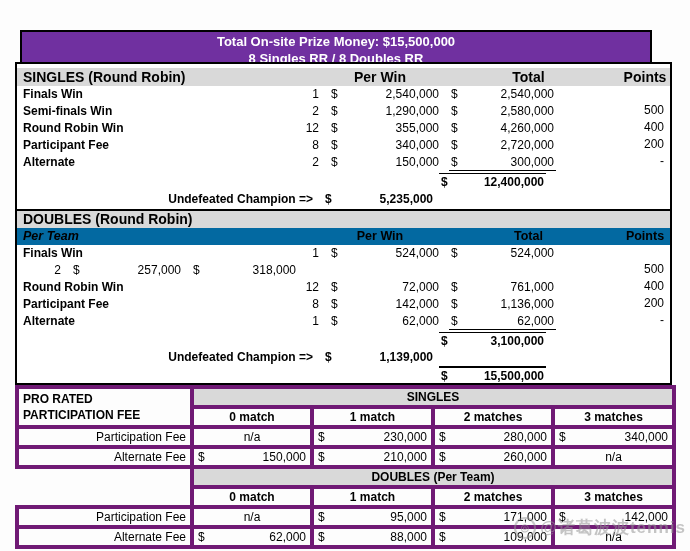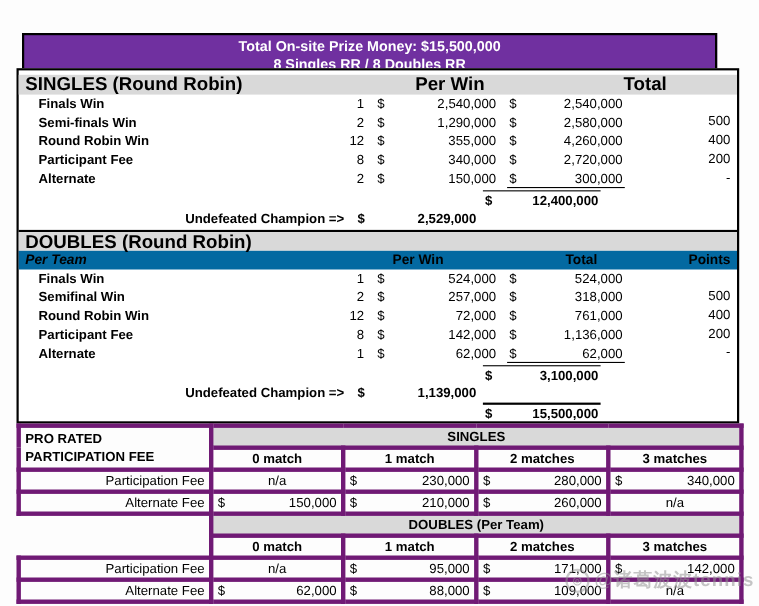--- a/index.html
+++ b/index.html
@@ -13,28 +13,28 @@
     position:absolute; left:20px; top:14px; width:628px; height:36px;
     background:#7030A0; border:2px solid #000;
     color:#fff; font-weight:bold; font-size:13px; text-align:center;
     display:flex; flex-direction:column; justify-content:center; line-height:17px;margin-top:16px;
   }
   
   .main-table {
     position:absolute; left:15px; top:62px; width:653px;
     background:#fff; border:2px solid #000; padding-top:4px;
   }
-  .sec-header { display:flex; background:#D9D9D9; font-weight:bold; font-size:17px; height:18px; line-height:18px;gap:29px; }
+  .sec-header { display:flex; background:#D9D9D9; font-weight:bold; font-size:14px; height:18px; line-height:18px; }
   .sec-header2 { display:flex; background:#0369a1; font-size:12.5px; height:17px; line-height:17px; font-weight:bold; }
   .sh-title { flex:0 0 296px; padding-left:6px; }
   .sh-perwin { flex:0 0 122px; text-align:center; }
   .sh-total { flex:0 0 115px; text-align:center; padding-left:30px; }
   .sh-points { flex:1; text-align:center; padding-left:34px; }
   .row { display:flex; height:17px; line-height:17px; font-size:12px; }
-  .c-label { flex:0 0 252px; padding-left:6px; font-weight:bold;margin-left:12px; }
+  .c-label { flex:0 0 252px; padding-left:6px; font-weight:bold; }
   .c-qty { flex:0 0 44px; text-align:right; }
   .c-money { display:flex; justify-content:space-between; padding:0 2px; }
   .c-perwin { flex:0 0 108px; margin-left:10px; }
   .c-total { flex:0 0 103px; margin-left:8px; }
   .c-points { flex:1; text-align:right; padding-right:6px;margin-top:16px; }
   .uline { border-bottom:1.5px solid #000; }
   .subtotal-row { display:flex; height:17px; line-height:16px; font-size:12px; font-weight:bold; margin-top:2px; }
   .subtotal-row .spacer { flex:0 0 414px; }
   .subtotal-row .c-total { border-top:1px solid #000; }
   .grand-row { display:flex; height:17px; line-height:16px; font-size:12px; font-weight:bold; }
@@ -161,21 +161,21 @@
       <div class="spacer"></div>
       <div class="c-money c-total">
         <span>$</span>
         <span>12,400,000</span>
       </div>
     </div>
     <div class="undef-row">
       <div class="u-label">Undefeated Champion =&gt;</div>
       <div class="u-cell">
         <span>$</span>
-        <span>2,529,000</span>
+        <span>5,235,000</span>
       </div>
     </div>
 
     <div class="divider"></div>
 
     <div class="sec-header" style="height:17px;line-height:17px;">
       <div class="sh-title">DOUBLES (Round Robin)</div>
     </div>
     <div class="sec-header2">
       <div class="sh-title italic">Per Team</div>
@@ -192,21 +192,20 @@
       <span class="amt">524,000</span>
     </div>
     <div class="c-money c-total">
       <span class="cur">$</span>
       <span class="amt">524,000</span>
     </div>
     <div class="c-points">500</div>
   </div>
 
   <div class="row">
-    <div class="c-label">Semifinal Win</div>
     <div class="c-qty">2</div>
     <div class="c-money c-perwin">
       <span class="cur">$</span>
       <span class="amt">257,000</span>
     </div>
     <div class="c-money c-total">
       <span class="cur">$</span>
       <span class="amt">318,000</span>
     </div>
     <div class="c-points">400</div>

